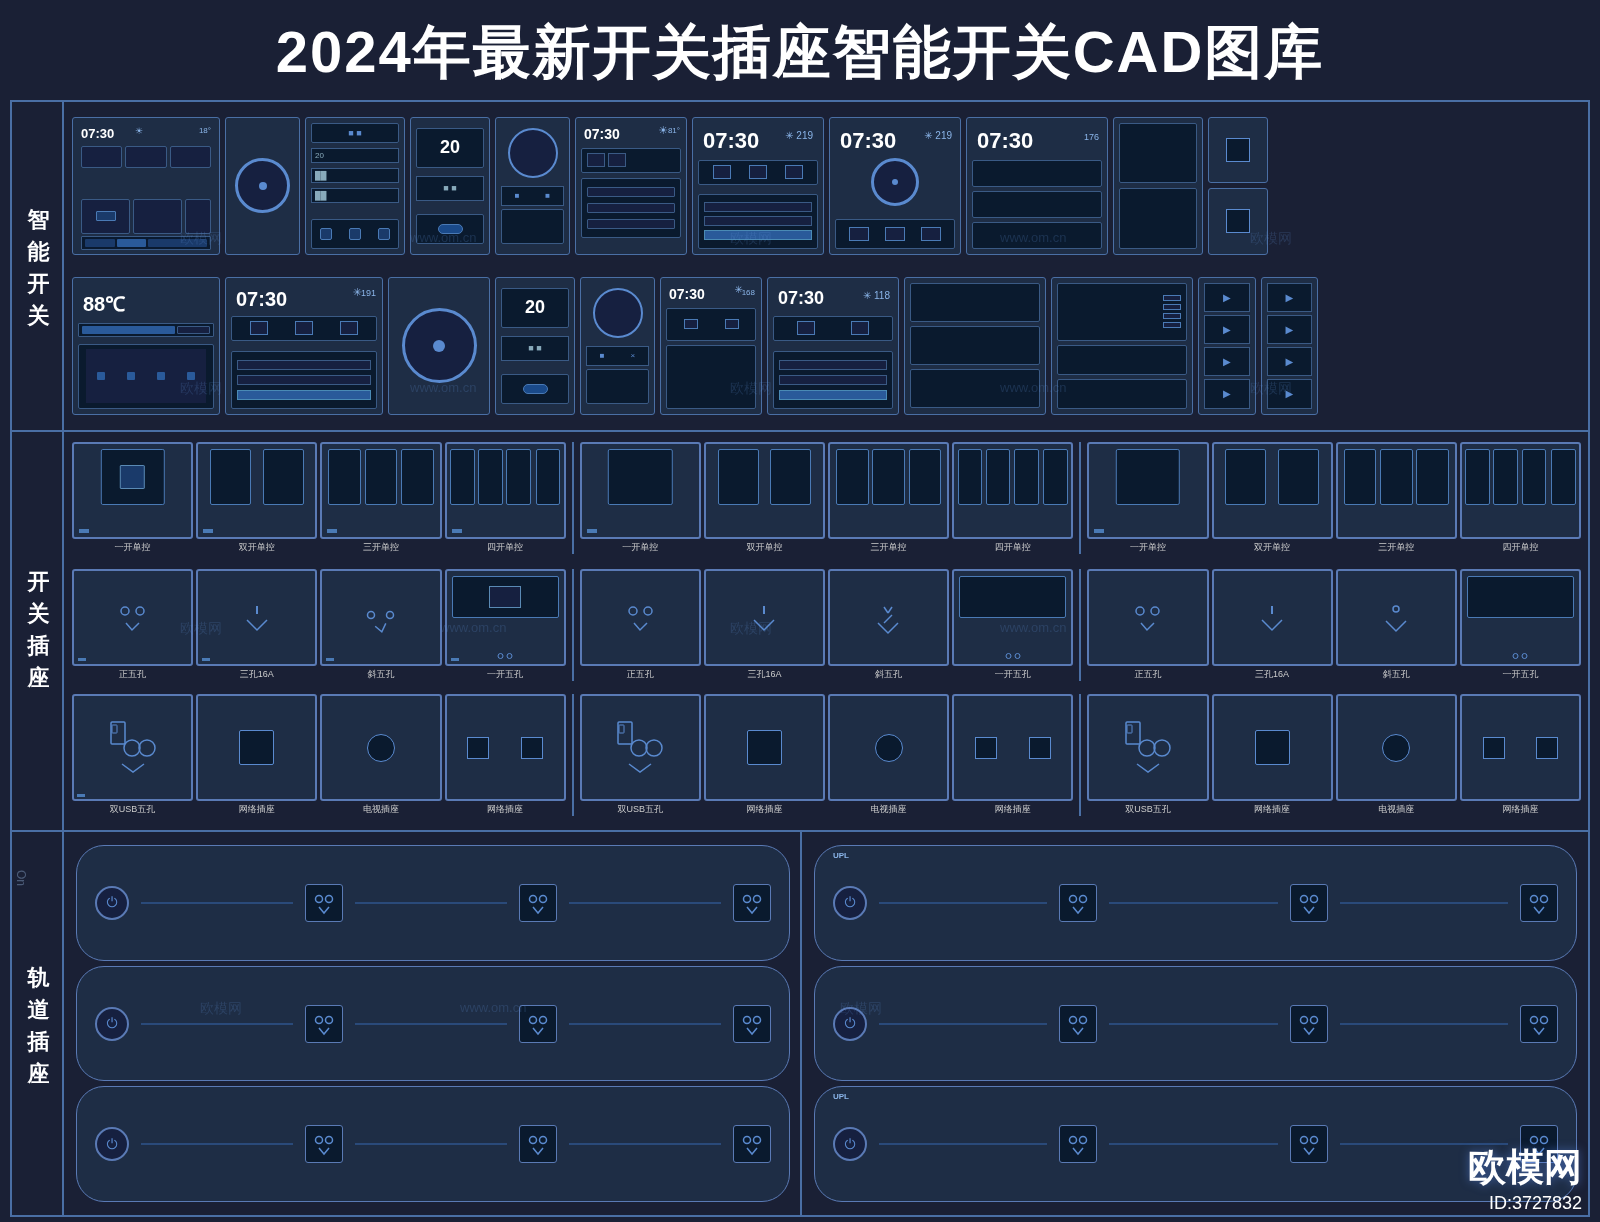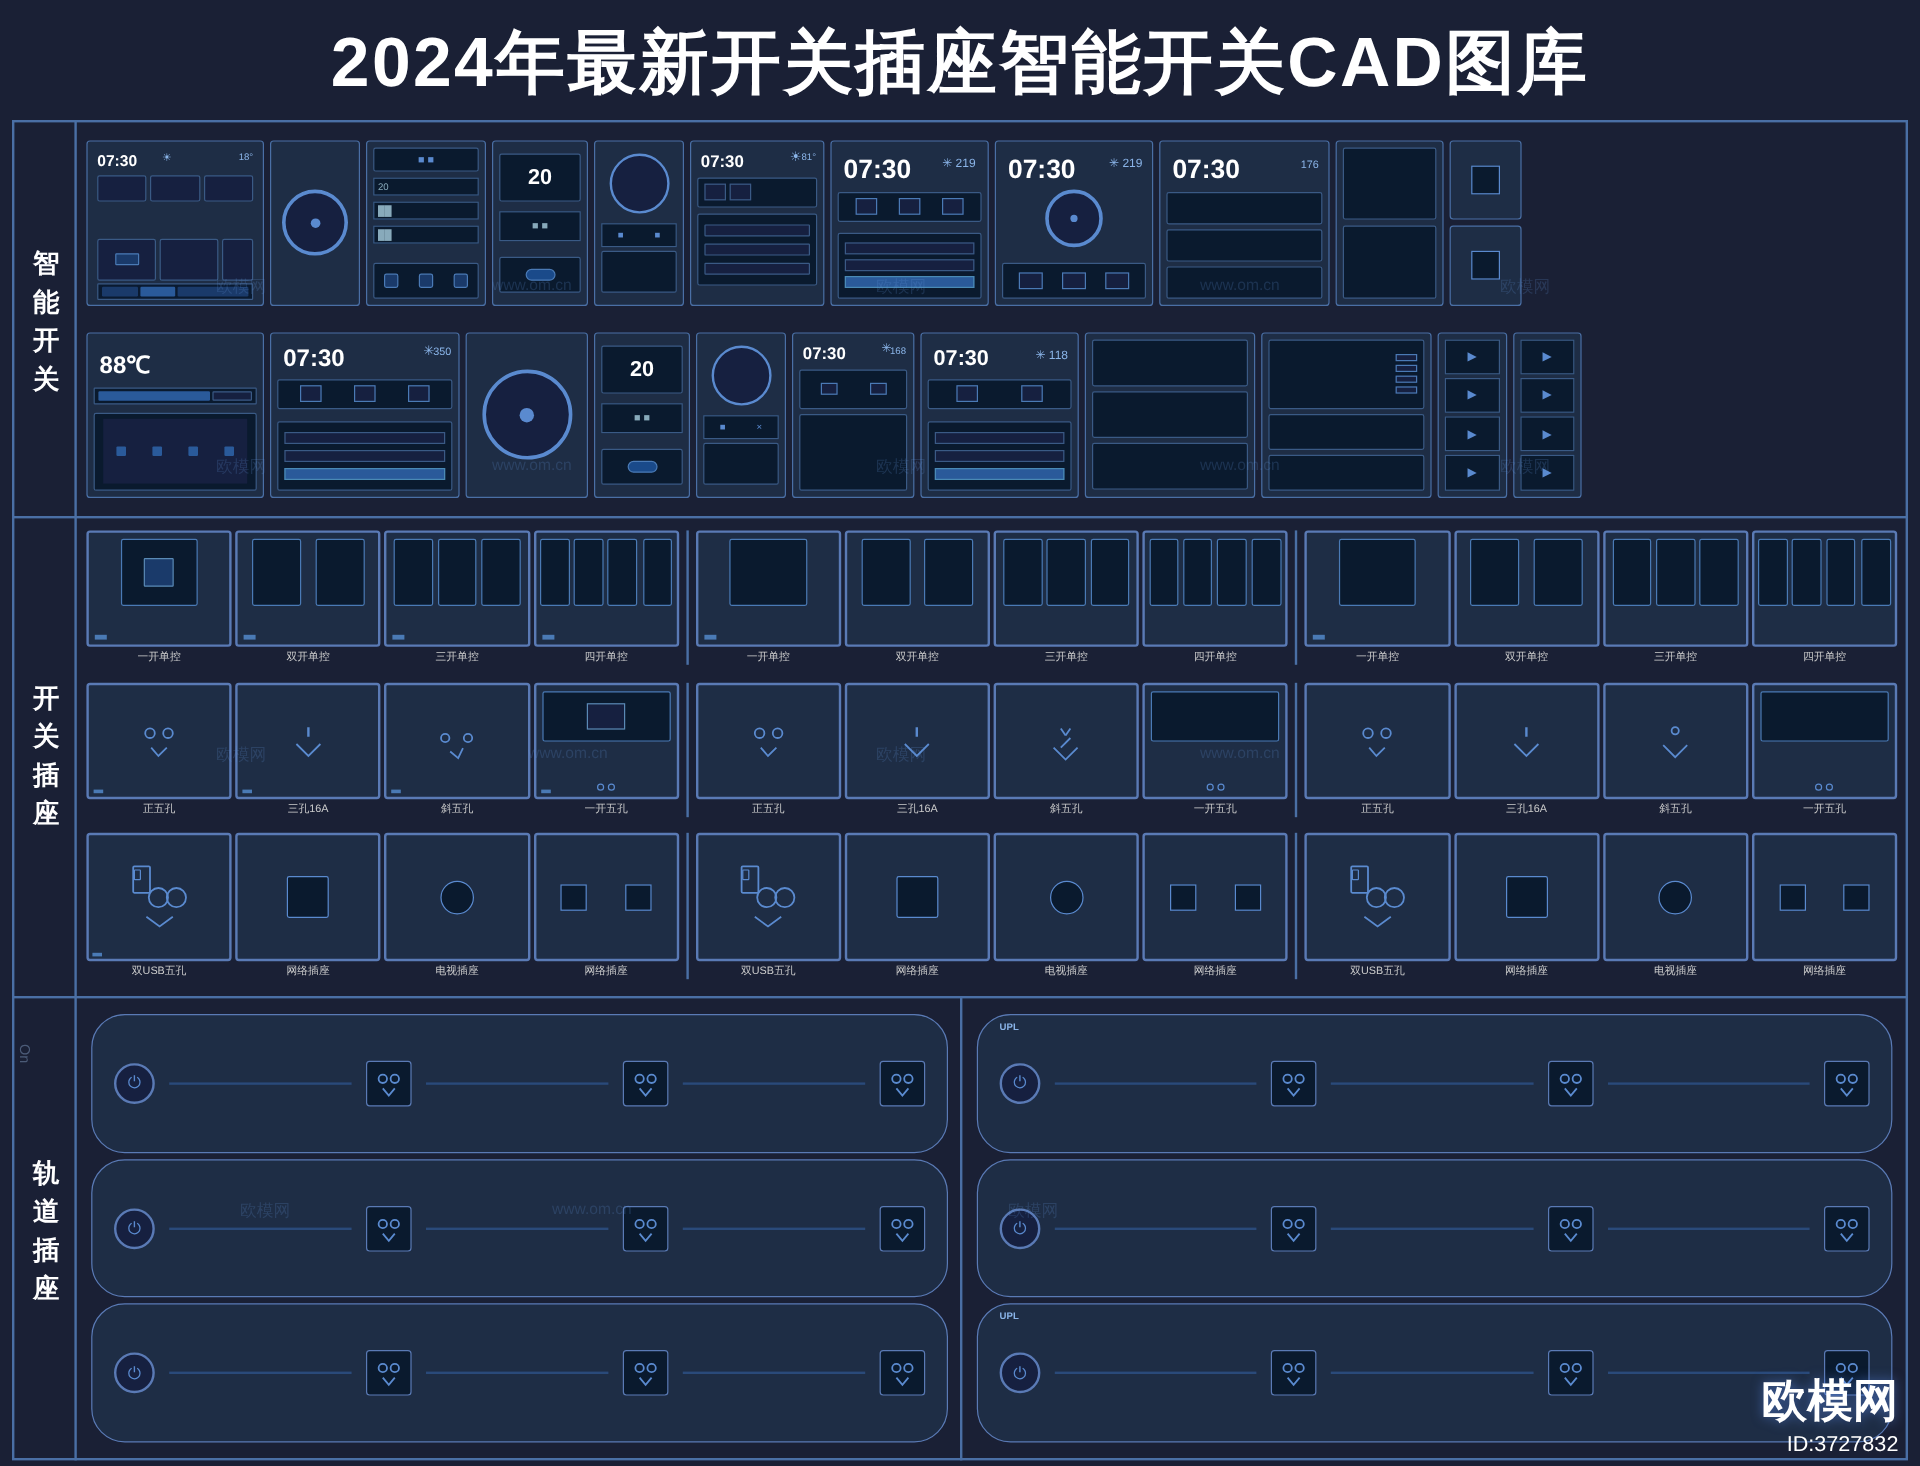--- a/index.html
+++ b/index.html
@@ -201,21 +201,21 @@
         <div style="width:8px;height:8px;background:#2a5a9a;border-radius:1px;"></div>
         <div style="width:8px;height:8px;background:#2a5a9a;border-radius:1px;"></div>
         <div style="width:8px;height:8px;background:#2a5a9a;border-radius:1px;"></div>
       </div>
     </div>
   </div>
 
   <div style="width:158px;height:138px;background:#1e2d45;border:1.5px solid #4a6fa5;border-radius:3px;position:relative;overflow:hidden;flex-shrink:0;">
     <div style="color:white;font-size:20px;font-weight:bold;position:absolute;top:10px;left:10px;">07:30</div>
     <div style="color:#8ab4e8;font-size:11px;position:absolute;top:8px;right:20px;">✳</div>
-    <div style="color:#8ab4e8;font-size:9px;position:absolute;top:10px;right:6px;">350</div>
+    <div style="color:#8ab4e8;font-size:9px;position:absolute;top:10px;right:6px;">191</div>
     <div style="position:absolute;top:38px;left:5px;right:5px;height:25px;background:#0a1a2e;border:1px solid #3a5a85;border-radius:2px;display:flex;align-items:center;justify-content:space-around;padding:0 5px;">
       <div style="width:18px;height:14px;background:#162040;border:1px solid #4a7ab5;"></div>
       <div style="width:18px;height:14px;background:#162040;border:1px solid #4a7ab5;"></div>
       <div style="width:18px;height:14px;background:#162040;border:1px solid #4a7ab5;"></div>
     </div>
     <div style="position:absolute;bottom:5px;left:5px;right:5px;height:58px;background:#0a1a2e;border:1px solid #3a5a85;border-radius:2px;display:flex;flex-direction:column;justify-content:space-evenly;padding:3px 5px;">
       <div style="height:10px;background:#162040;border:1px solid #3a5a85;"></div>
       <div style="height:10px;background:#162040;border:1px solid #3a5a85;"></div>
       <div style="height:10px;background:#2a5a9a;border:1px solid #4a8ab5;"></div>
     </div>

